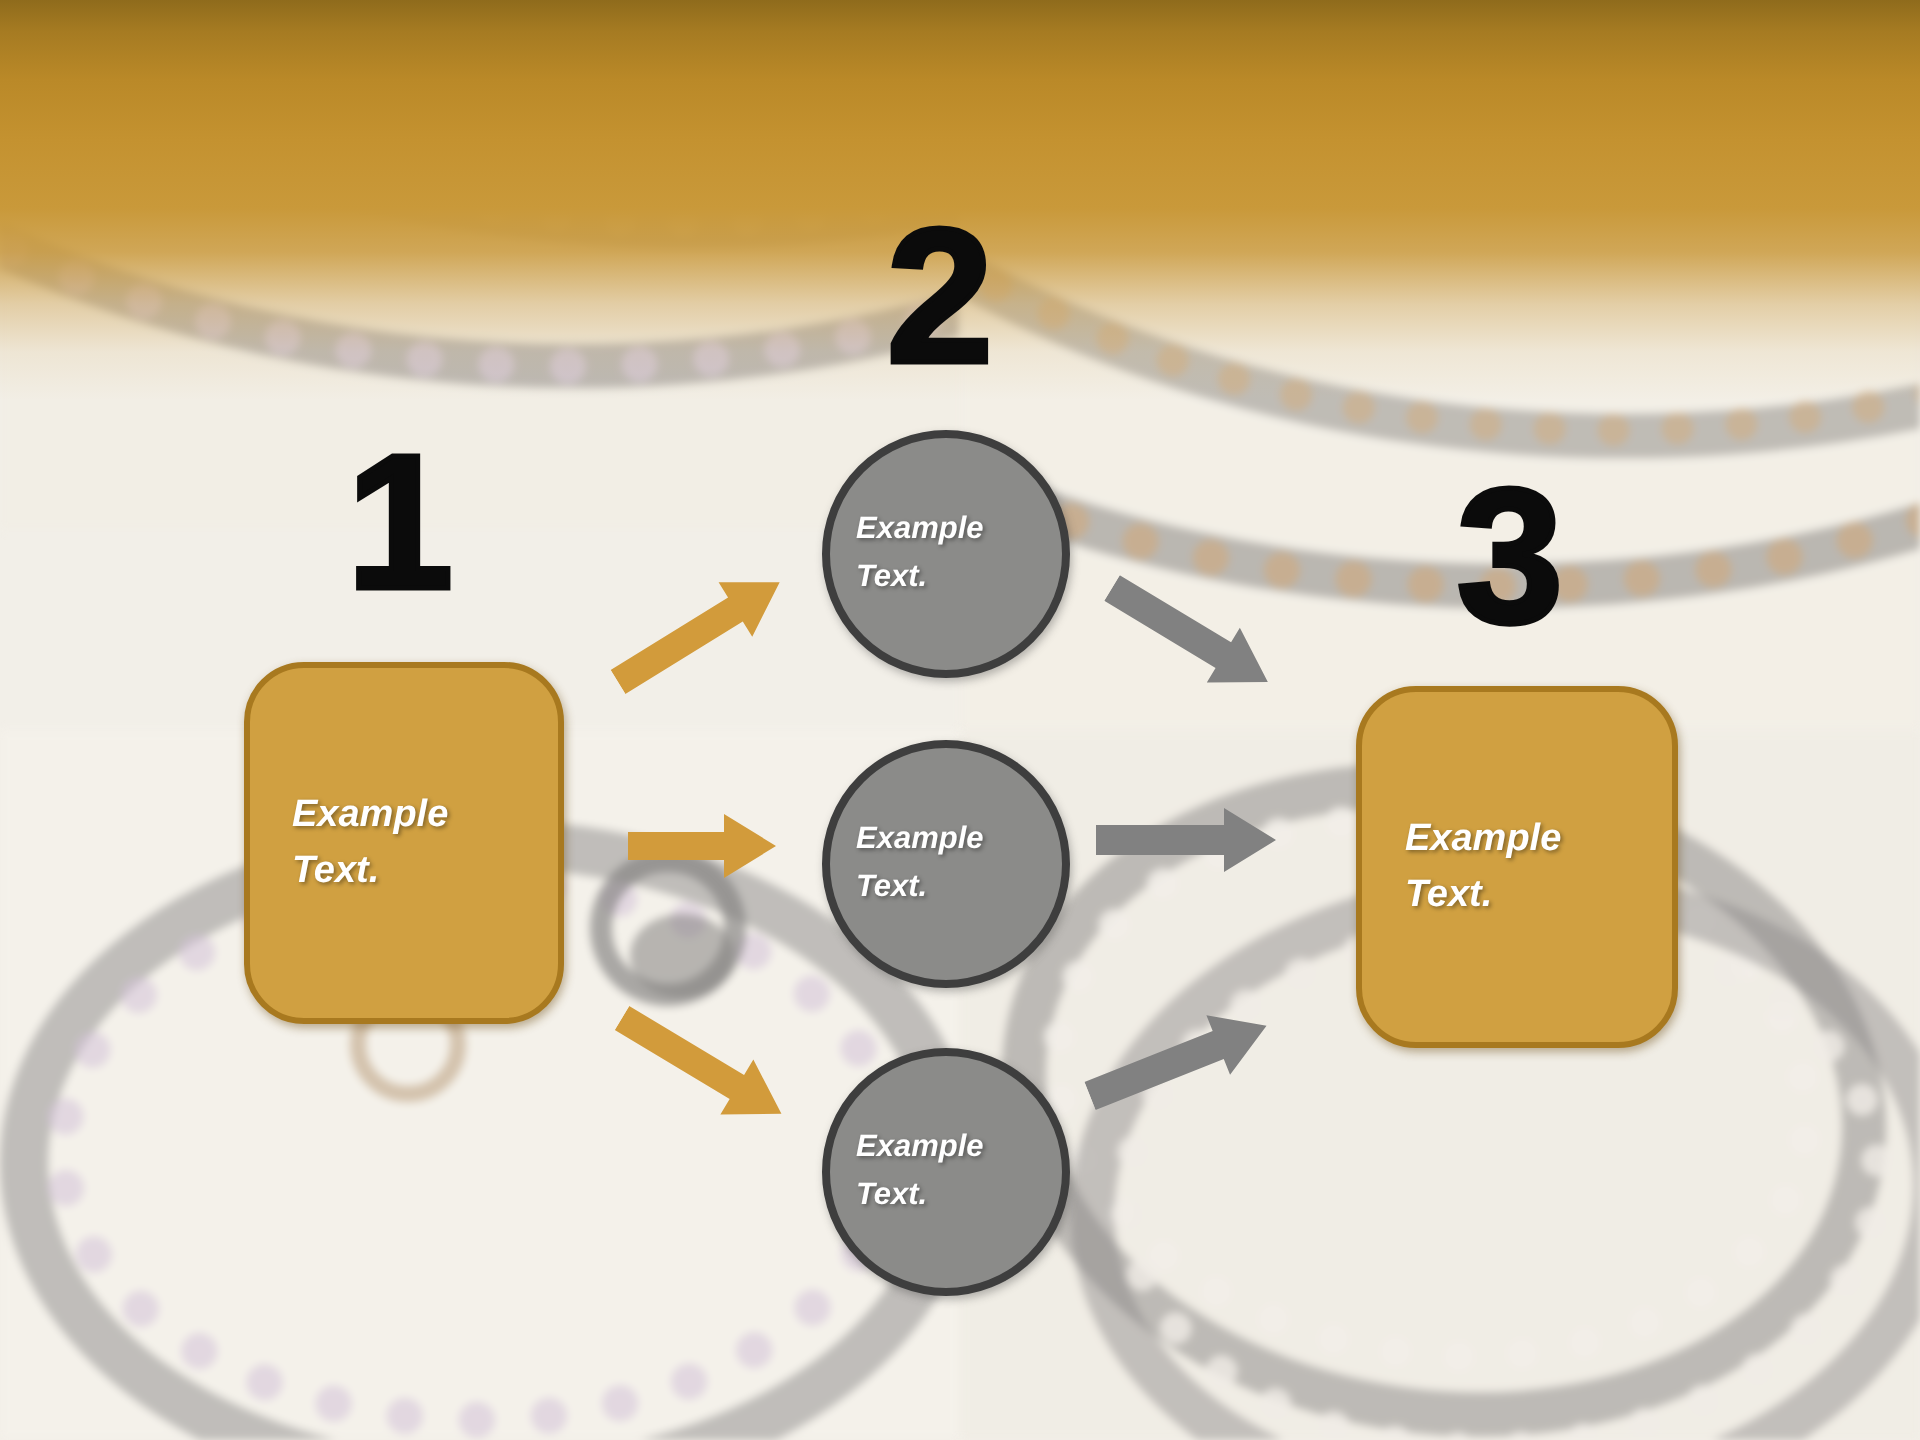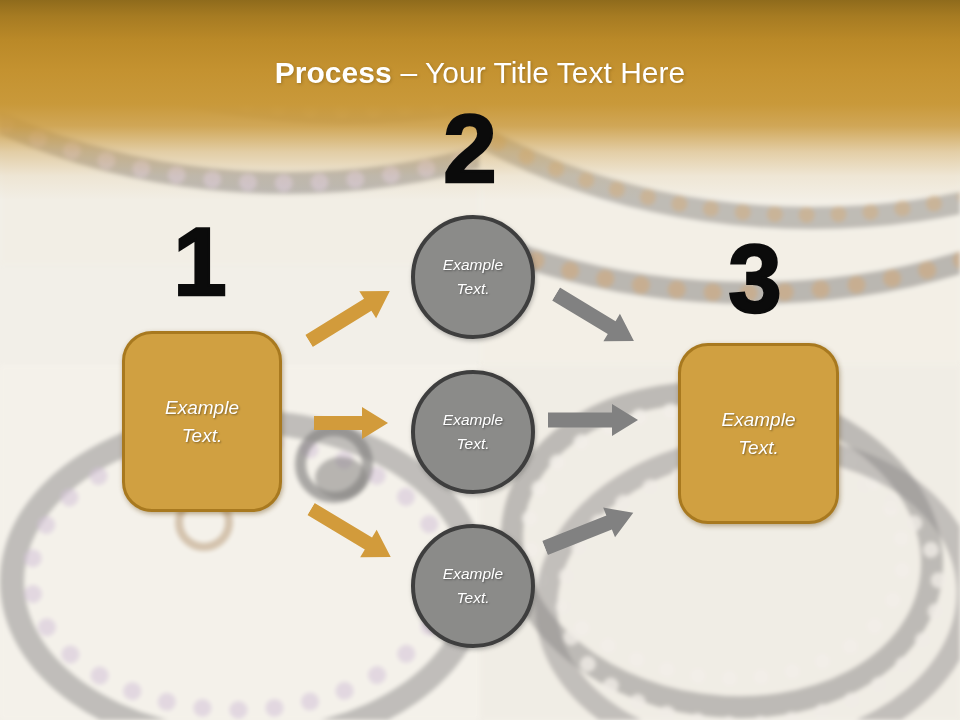--- a/index.html
+++ b/index.html
@@ -42,21 +42,21 @@
     box-shadow:1px 2px 5px rgba(110,80,25,.45);
     display:flex;align-items:center;justify-content:center;
   }
   .shape-circle{
     position:absolute;z-index:4;width:124px;height:124px;border-radius:50%;
     background:#8B8B89;border:4px solid #3E3E3E;box-sizing:border-box;
     box-shadow:1px 2px 4px rgba(60,60,60,.35);
     display:flex;align-items:center;justify-content:center;
   }
   .shape-label{
-    color:#FFFFFF;font-weight:400;font-style:italic;text-align:center;
+    color:#FFFFFF;font-weight:700;font-style:italic;text-align:left;
     text-shadow:1px 1px 2px rgba(0,0,0,.4);
   }
   .box-label{font-size:19px;line-height:28px;width:112px;}
   .circle-label{font-size:15.5px;line-height:24px;width:90px;}
   .arrow{position:absolute;z-index:4;transform-origin:0 18px;}
 </style>
 </head>
 <body>
 
 <div class="slide">
@@ -84,23 +84,20 @@
   </div>
 
   <div class="photo q-br">
     <div class="ring" style="left:20px;top:18px;width:400px;height:290px;border:22px solid rgba(35,33,40,.5);transform:rotate(8deg);"></div>
     <div class="ring" style="left:40px;top:38px;width:360px;height:250px;border:16px dotted rgba(242,239,234,.85);transform:rotate(8deg);"></div>
     <div class="ring" style="left:55px;top:70px;width:400px;height:285px;border:22px solid rgba(35,33,40,.45);transform:rotate(-4deg);"></div>
     <div class="ring" style="left:75px;top:90px;width:360px;height:245px;border:16px dotted rgba(240,236,230,.8);transform:rotate(-4deg);"></div>
   </div>
 
   <div class="header-band"></div>
-  <div class="title">
-    <span class="t-bold">Process</span><span class="t-rest">– Your Title Text Here</span>
-  </div>
 
   <div class="num" style="left:139px;top:214px;">1</div>
   <div class="num" style="left:409px;top:101px;">2</div>
   <div class="num" style="left:694px;top:231px;">3</div>
 
   <div class="shape-box" style="left:122px;top:331px;width:154px;height:175px;">
     <span class="shape-label box-label">Example Text.</span>
   </div>
 
   <div class="shape-circle" style="left:411px;top:215px;">

